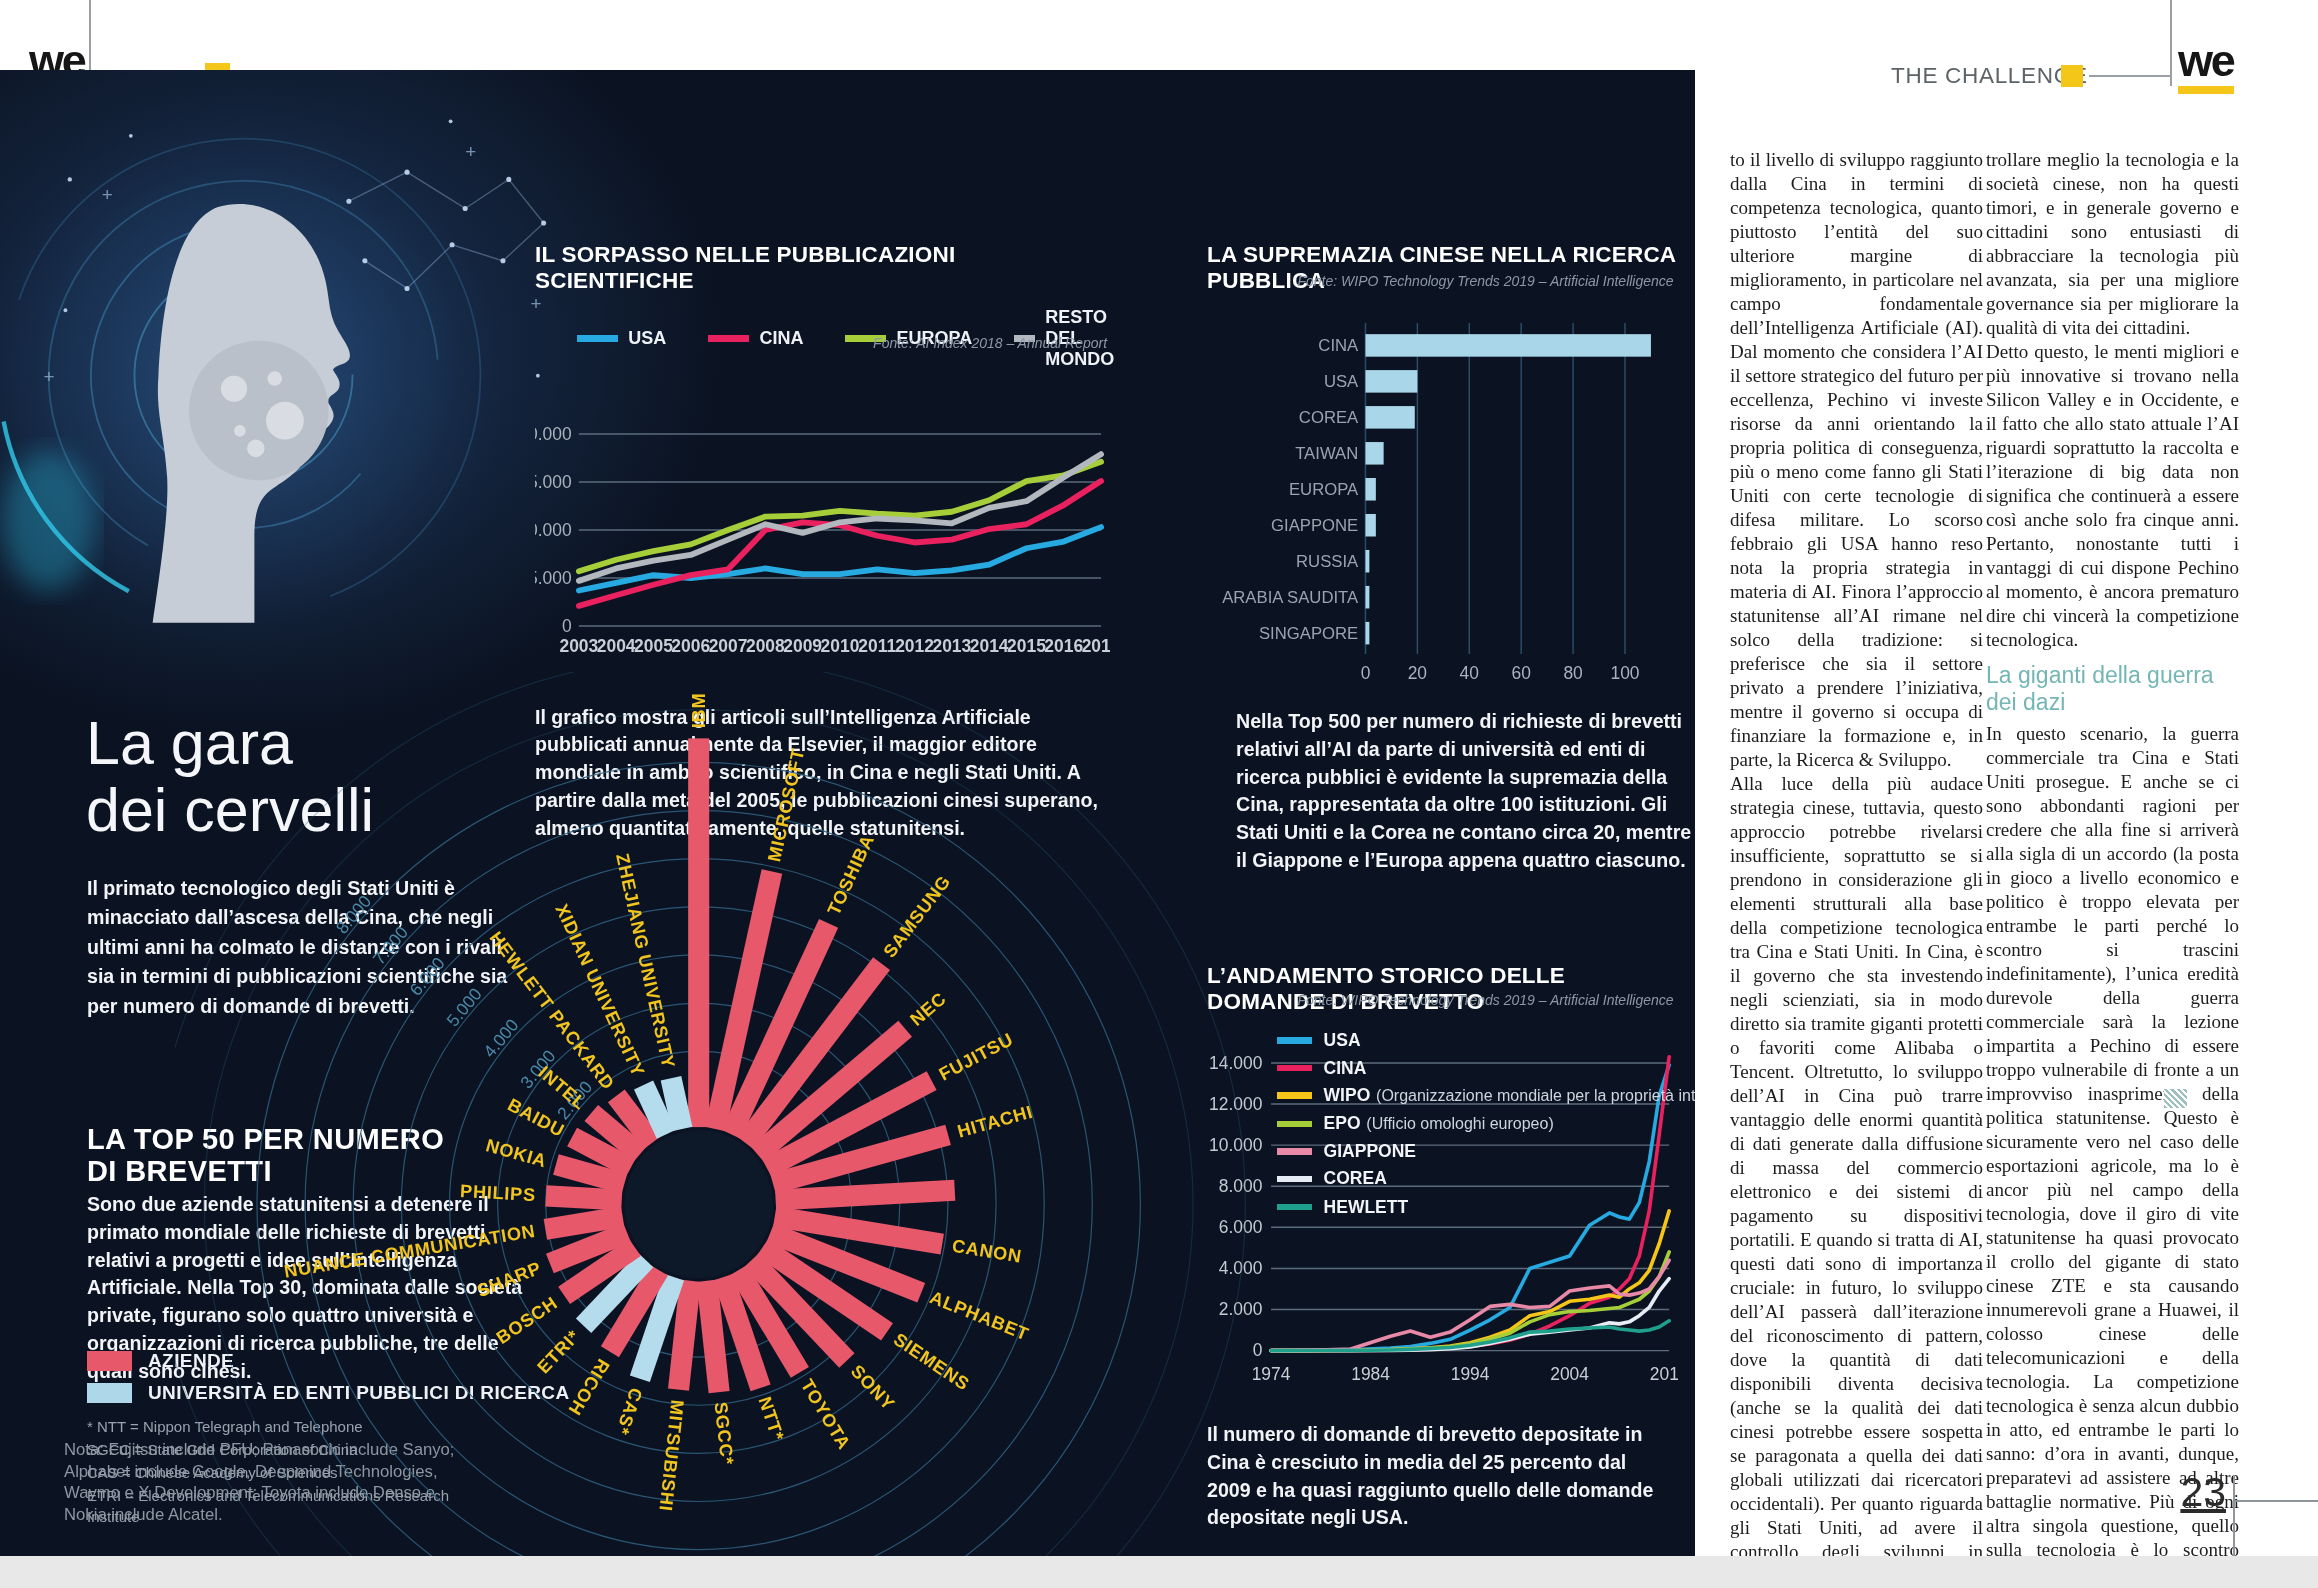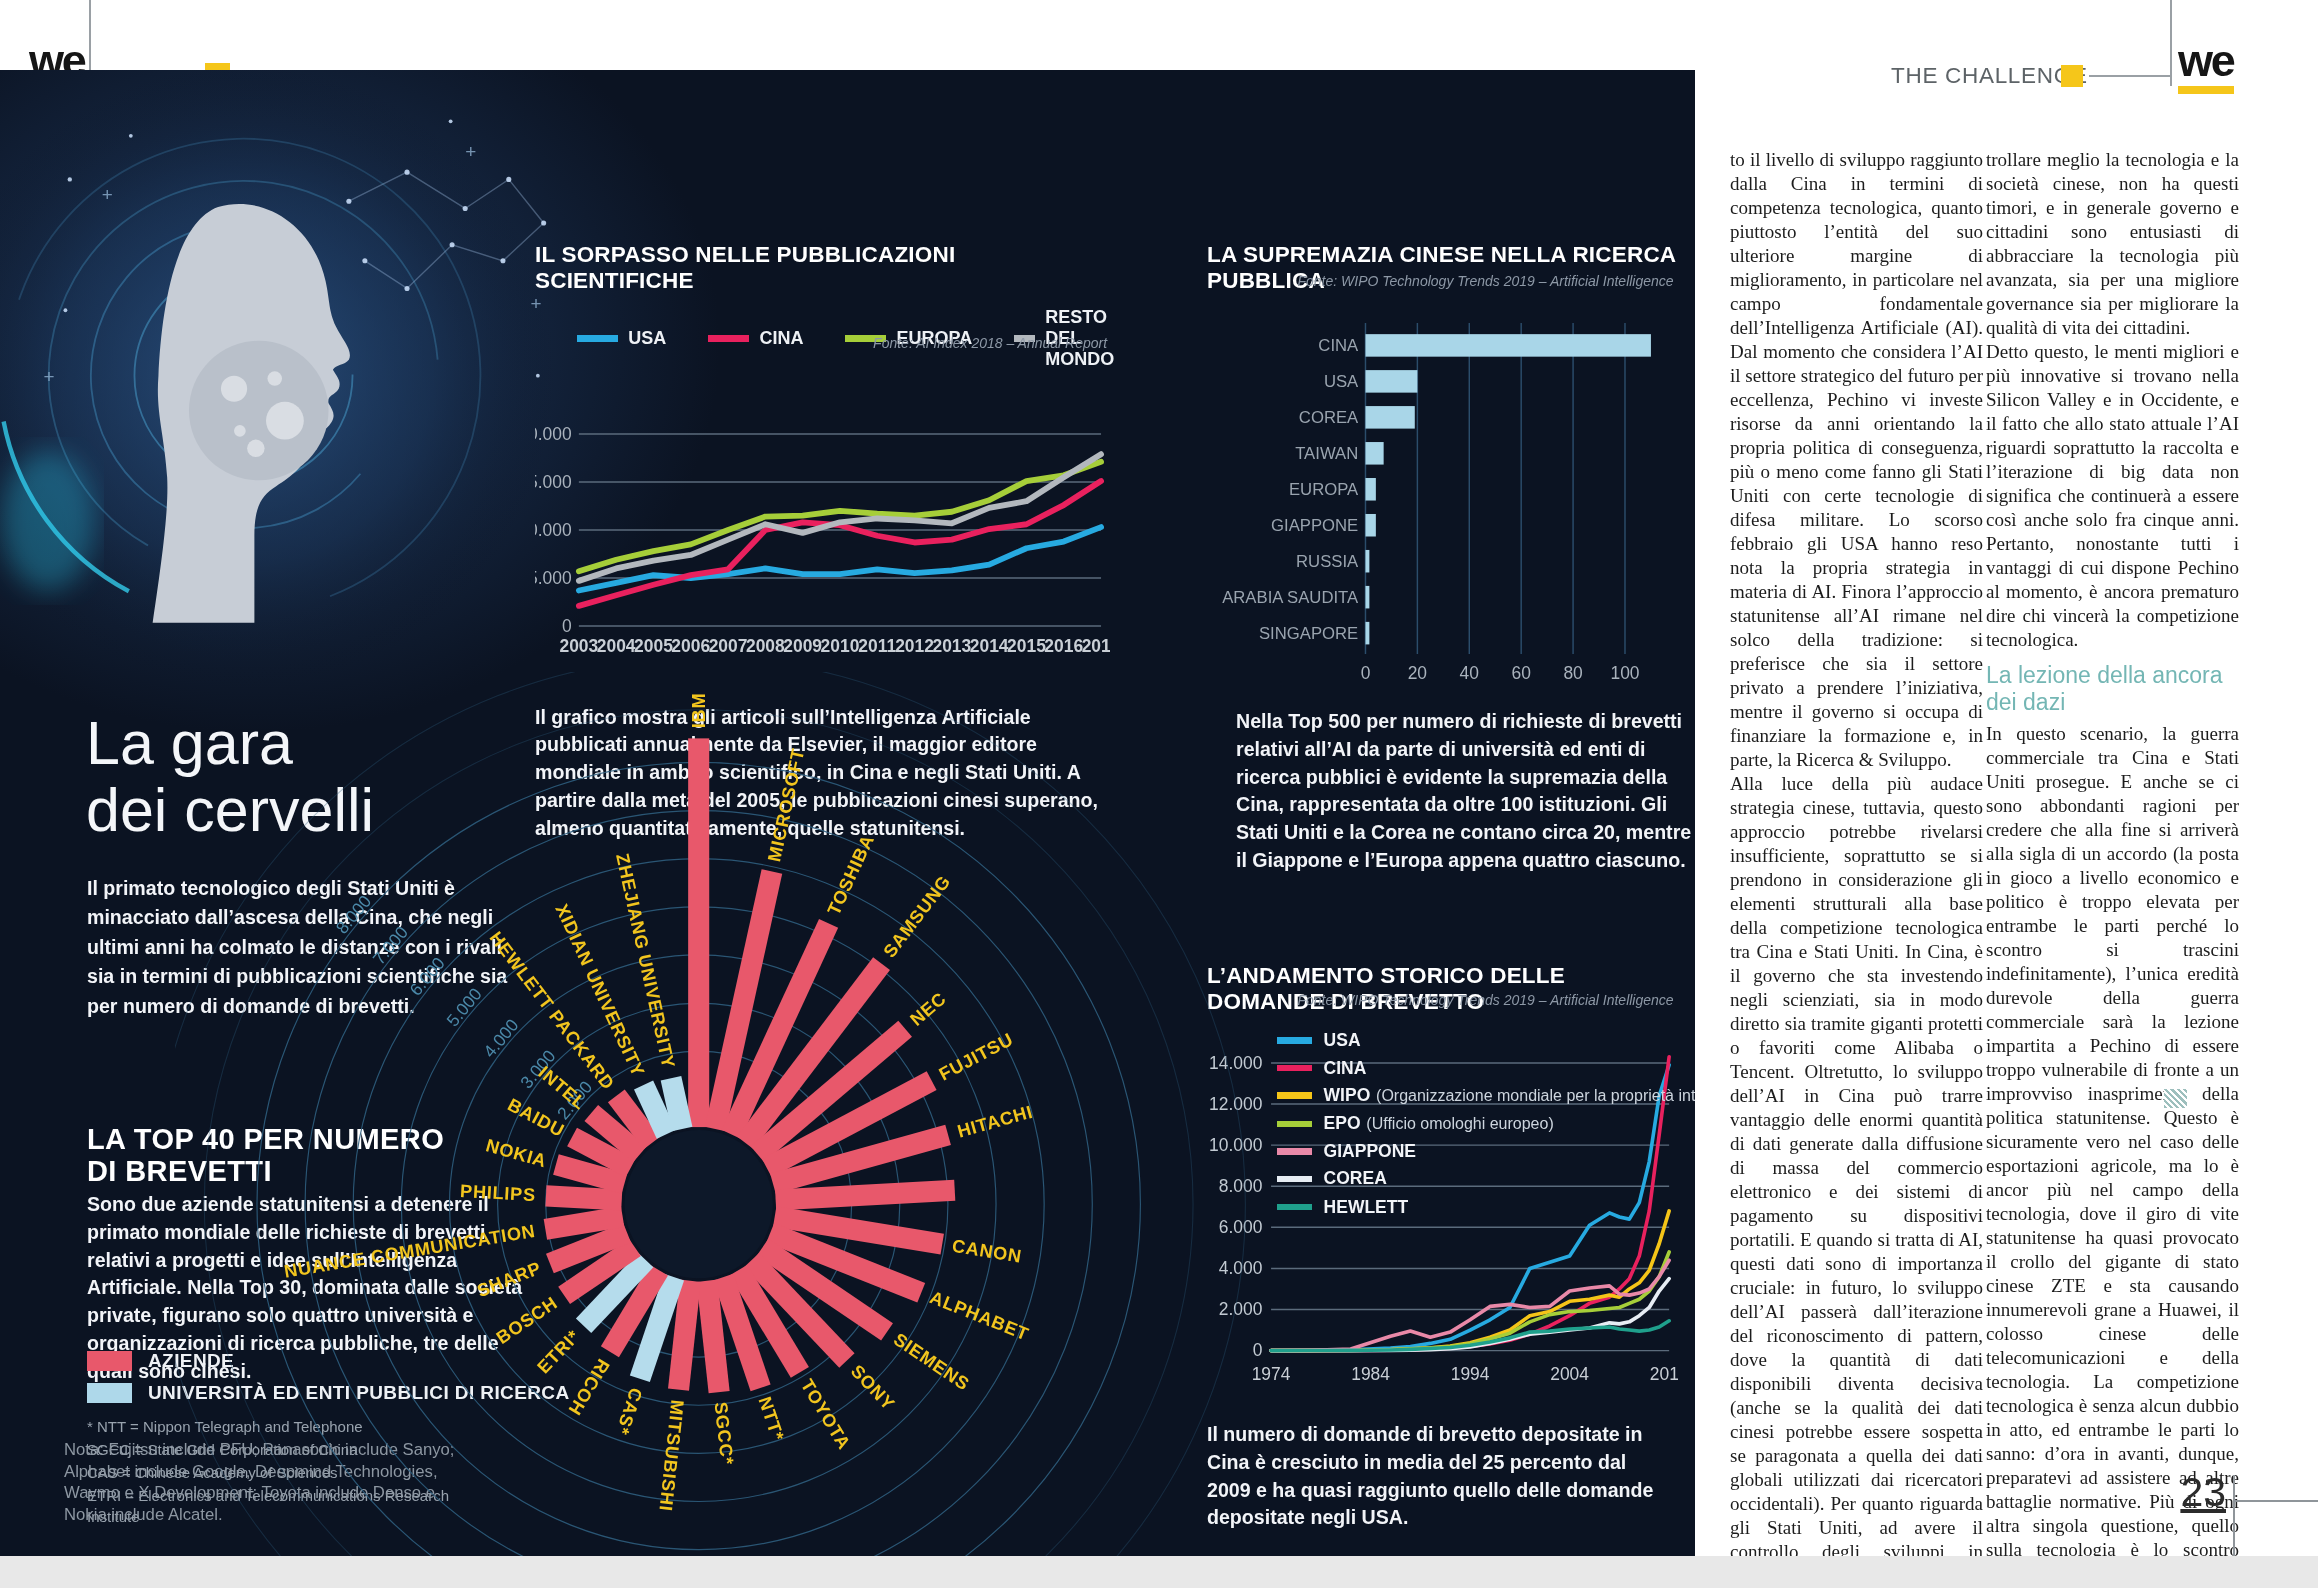--- a/index.html
+++ b/index.html
@@ -135,21 +135,21 @@
           <text x="640" y="120">+</text>
           <text x="730" y="330">+</text>
           <text x="60" y="430">+</text>
       </g>
     </svg>
 
     <div class="big-title" style="white-space:pre-line;">La gara
 dei cervelli</div>
     <div class="lead">Il primato tecnologico degli Stati Uniti è minacciato dall’ascesa della Cina, che negli ultimi anni ha colmato le distanze con i rivali sia in termini di pubblicazioni scientifiche sia per numero di domande di brevetti.</div>
 
-    <div class="sec-head" style="white-space:pre-line;">LA TOP 40 PER NUMERO
+    <div class="sec-head" style="white-space:pre-line;">LA TOP 50 PER NUMERO
 DI BREVETTI</div>
     <div class="sec-body">Sono due aziende statunitensi a detenere il primato mondiale delle richieste di brevetti relativi a progetti e idee sull’Intelligenza Artificiale. Nella Top 30, dominata dalle società private, figurano solo quattro università e organizzazioni di ricerca pubbliche, tre delle quali sono cinesi.</div>
     <div class="legend30" id="legend30">
         <div class="row">
           <div class="sw" style="background: rgb(232, 88, 107);"></div>
           <div class="lb">AZIENDE</div>
         </div>
         <div class="row">
           <div class="sw" style="background: rgb(174, 216, 234);"></div>
           <div class="lb">UNIVERSITÀ ED ENTI PUBBLICI DI RICERCA</div>
@@ -403,21 +403,21 @@
       </svg>
   </div>
 
   <div class="col" id="col1">
       <p>to il livello di sviluppo raggiunto dalla Cina in termini di competenza tecnologica, quanto piuttosto l’entità del suo ulteriore margine di miglioramento, in particolare nel campo fondamentale dell’Intelligenza Artificiale (AI). Dal momento che considera l’AI il settore strategico del futuro per eccellenza, Pechino vi investe risorse da anni orientando la propria politica di conseguenza, più o meno come fanno gli Stati Uniti con certe tecnologie di difesa militare. Lo scorso febbraio gli USA hanno reso nota la propria strategia in materia di AI. Finora l’approccio statunitense all’AI rimane nel solco della tradizione: si preferisce che sia il settore privato a prendere l’iniziativa, mentre il governo si occupa di finanziare la formazione e, in parte, la Ricerca &amp; Sviluppo.</p>
       <p>Alla luce della più audace strategia cinese, tuttavia, questo approccio potrebbe rivelarsi insufficiente, soprattutto se si prendono in considerazione gli elementi strutturali alla base della competizione tecnologica tra Cina e Stati Uniti. In Cina, è il governo che sta investendo negli scienziati, sia in modo diretto sia tramite giganti protetti o favoriti come Alibaba o Tencent. Oltretutto, lo sviluppo dell’AI in Cina può trarre vantaggio delle enormi quantità di dati generate dalla diffusione di massa del commercio elettronico e dei sistemi di pagamento su dispositivi portatili. E quando si tratta di AI, questi dati sono di importanza cruciale: in futuro, lo sviluppo dell’AI passerà dall’iterazione del riconoscimento di pattern, dove la quantità di dati disponibili diventa decisiva (anche se la qualità dei dati cinesi potrebbe essere sospetta se paragonata a quella dei dati globali utilizzati dai ricercatori occidentali). Per quanto riguarda gli Stati Uniti, ad avere il controllo degli sviluppi in materia di AI non è il governo, bensì le aziende private della Silicon Valley, il che limita i potenziali vantaggi diretti per Washington. Questa distinzione è di importanza cruciale, così come lo sono i suoi effetti a valle: i ricercatori di AI statunitensi, infatti, rendono pubblici i propri progressi, che diventano così agevolmente reperibili per i loro omologhi cinesi e per i colleghi occidentali. Gli imprenditori statunitensi evitano di ripetere la stessa ricerca per dedicarsi invece ad altre scoperte, il che è problematico per lo sviluppo dell’AI in questa fase, dove la pratica si sta ancora perfezionando. E la natura della democrazia rende difficile per il governo statunitense sostenere con la propria influenza una tecnologia potenzialmente in grado di soppiantare centinaia di migliaia di lavoratori (o, per usare un altro termine, di elettori) nell’interesse della strategia geopolitica nazionale. Pechino, grazie alla sua capacità di con-</p>
     </div>
   <div class="col" id="col2">
       <p>trollare meglio la tecnologia e la società cinese, non ha questi timori, e in generale governo e cittadini sono entusiasti di abbracciare la tecnologia più avanzata, sia per una migliore governance sia per migliorare la qualità di vita dei cittadini.</p>
       <p>Detto questo, le menti migliori e più innovative si trovano nella Silicon Valley e in Occidente, e il fatto che allo stato attuale l’AI riguardi soprattutto la raccolta e l’iterazione di big data non significa che continuerà a essere così anche solo fra cinque anni. Pertanto, nonostante tutti i vantaggi di cui dispone Pechino al momento, è ancora prematuro dire chi vincerà la competizione tecnologica.</p>
-      <div class="subhead">La lezione della ancora dei dazi</div>
+      <div class="subhead">La giganti della guerra dei dazi</div>
       <p>In questo scenario, la guerra commerciale tra Cina e Stati Uniti prosegue. E anche se ci sono abbondanti ragioni per credere che alla fine si arriverà alla sigla di un accordo (la posta in gioco a livello economico e politico è troppo elevata per entrambe le parti perché lo scontro si trascini indefinitamente), l’unica eredità durevole della guerra commerciale sarà la lezione impartita a Pechino di essere troppo vulnerabile di fronte a un improvviso inasprimento della politica statunitense. Questo è sicuramente vero nel caso delle esportazioni agricole, ma lo è ancor più nel campo della tecnologia, dove il giro di vite statunitense ha quasi provocato il crollo del gigante di stato cinese ZTE e sta causando innumerevoli grane a Huawei, il colosso cinese delle telecomunicazioni e della tecnologia. La competizione tecnologica è senza alcun dubbio in atto, ed entrambe le parti lo sanno: d’ora in avanti, dunque, preparatevi ad assistere ad altre battaglie normative. Più di ogni altra singola questione, quello sulla tecnologia è lo scontro geopolitico più aspro attualmente in corso nel mondo. E né la Cina né gli USA intendono arretrare di un millimetro.</p>
     </div>
   <div class="endmark"></div>
 
   <div class="pagenum">23</div>
   <div class="vline" style="left:2233px;top:1475px;height:113px;background:#8f959a;"></div>
   <div class="hline" style="left:2233px;top:1500px;width:86px;background:#8f959a;"></div>
 
 </div>
 

